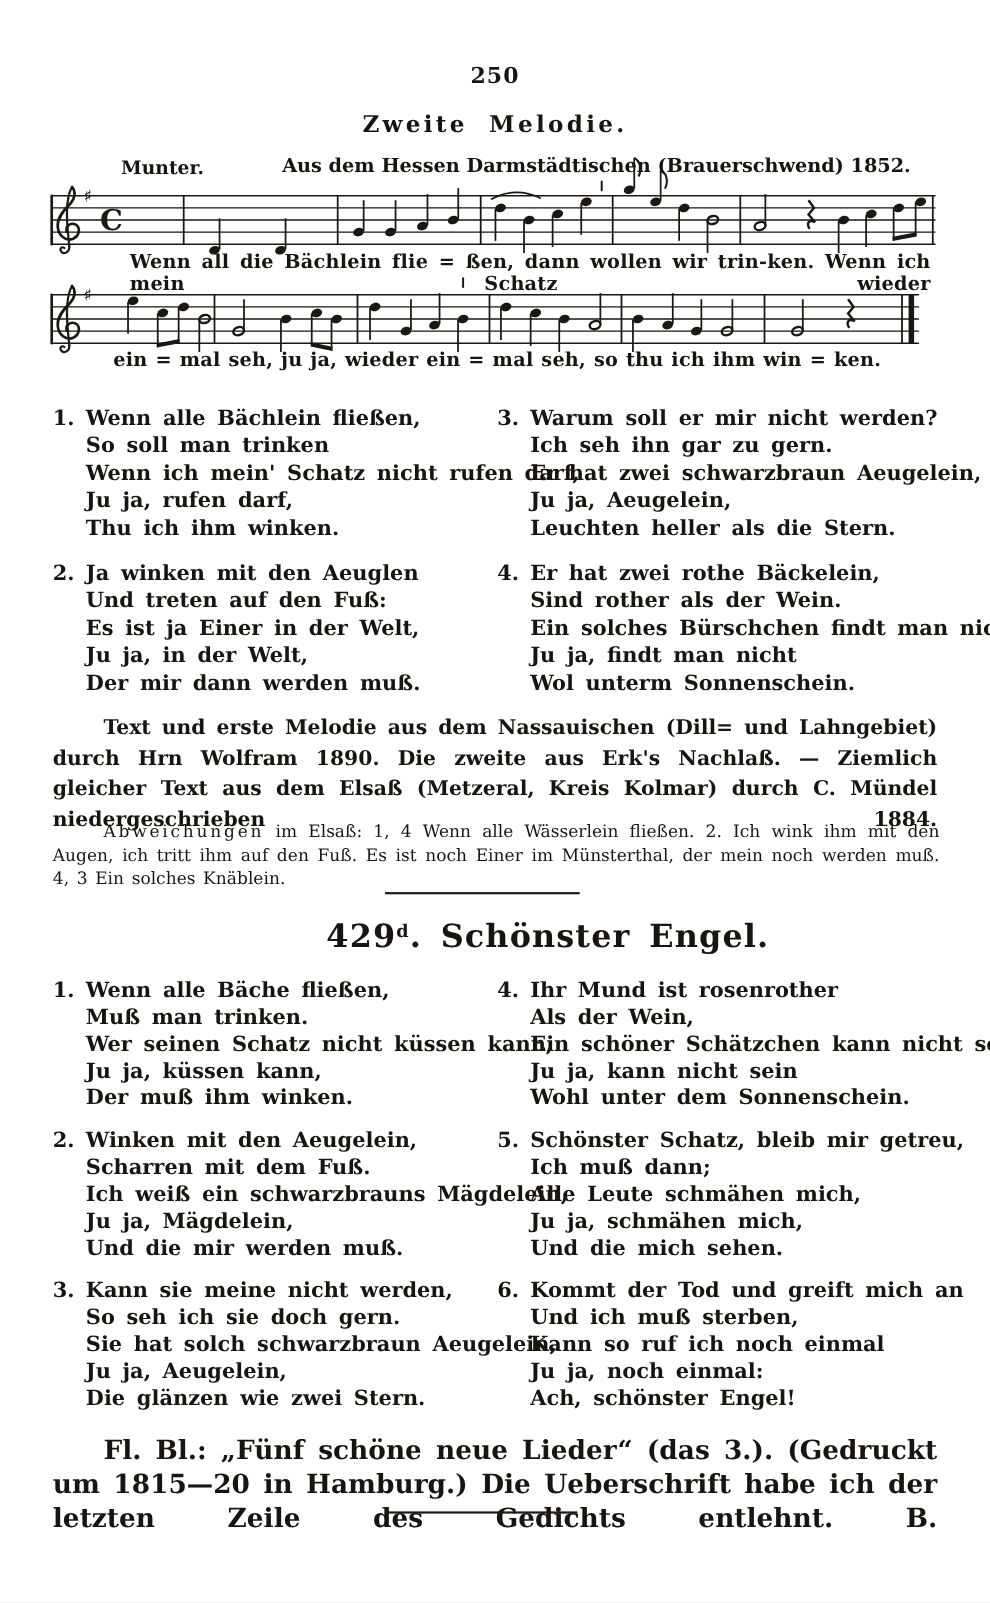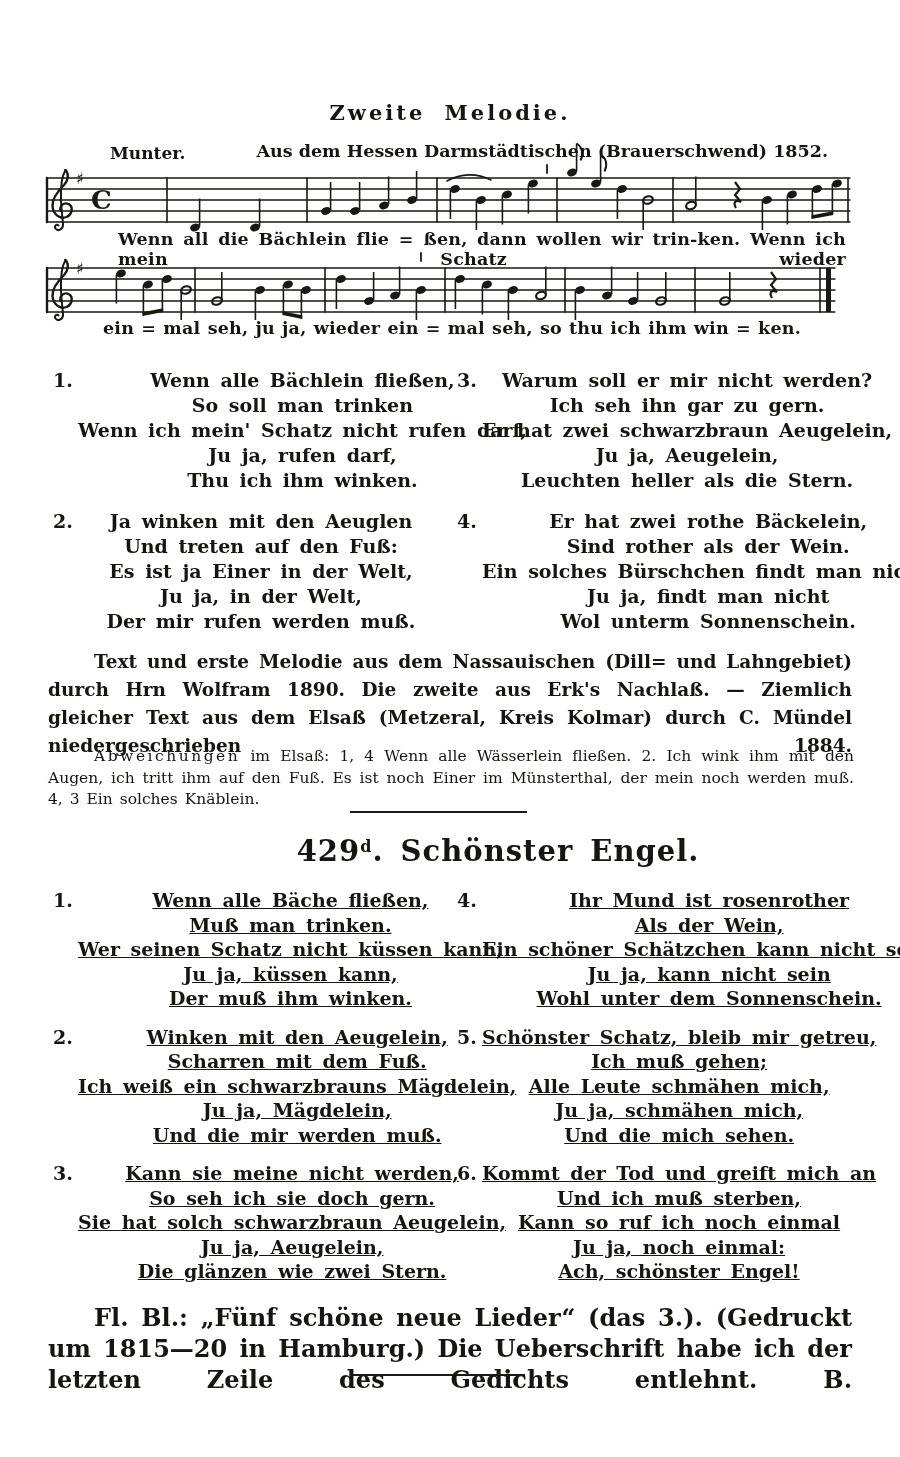--- a/index.html
+++ b/index.html
@@ -2,21 +2,21 @@
 <html><head>
 <meta charset="utf-8">
 <style>
   html,body{margin:0;padding:0;background:#e8e8e8;}
   .page{
     position:relative; width:900px; height:1457px; margin:0 auto;
     background:#ffffff; color:#181410;
     font-family:"DejaVu Serif", serif; font-weight:bold;
     overflow:hidden;
   }
-  .abs{position:absolute;text-align:center;}
+  .abs{position:absolute;}
   .centered{left:0; width:900px; text-align:center;}
   .pagenum{top:56px; font-size:20px; letter-spacing:1px;}
   .songtitle{top:100px; font-size:21px; letter-spacing:3px; word-spacing:9px;}
   .tempo{left:110px; top:143px; font-size:17px;}
   .attrib{right:72px; top:141px; font-size:17.5px;}
   .staff{overflow:visible;}
   .staff svg{overflow:visible; display:block;}
   .lyrics{
     font-size:17.5px; letter-spacing:.2px;
     text-align:justify; text-align-last:justify; white-space:normal;
@@ -24,21 +24,21 @@
   .lyr1{left:118px; top:229px; width:728px;}
   .lyr2{left:103px; top:318px; width:698px;}
   .versecol{display:flex; flex-direction:column;}
   .vgap1{gap:16px;}
   .vgap2{gap:14px;}
   .verse{display:flex; align-items:flex-start;}
   .vnum{width:30px; flex:0 0 30px; font-size:19px; line-height:25px;}
   .vlines{flex:1;}
   .vlines div{font-size:19px; line-height:25px; word-spacing:4px; white-space:nowrap;}
   .s2 .vnum{line-height:24.5px;}
-  .s2 .vlines div{line-height:24.5px;text-decoration:underline;}
+  .s2 .vlines div{line-height:24.5px;}
   .para{
     left:48px; width:804px; font-size:18.5px; line-height:28px;
     text-align:justify; text-align-last:justify; text-indent:46px; word-spacing:3px;
   }
   .para1{top:648px;}
   .variants{
     left:48px; width:806px; top:746px; font-size:15.5px; line-height:21.5px;
     text-align:justify; text-indent:46px; word-spacing:2px; font-weight:normal;
   }
   .variants .gesperrt{letter-spacing:2.5px;}
@@ -52,20 +52,21 @@
     text-align:justify; text-align-last:justify; text-indent:46px; word-spacing:3px;
   }
   svg .ink{stroke:#1b1712; fill:none; stroke-linecap:round;}
   svg text{font-weight:bold; fill:#1b1712;}
 </style>
 </head>
 <body>
 
 <div class="page">
 
+  <div class="abs centered pagenum">250</div>
   <div class="abs centered songtitle">Zweite Melodie.</div>
   <div class="abs tempo">Munter.</div>
   <div class="abs attrib">Aus dem Hessen Darmstädtischen (Brauerschwend) 1852.</div>
 
   <div class="abs staff" style="left:45px; top:168px;">
     <svg width="805" height="64" viewBox="0 0 805 64">
       <defs>
         <g id="clef">
           <path class="ink" stroke-width="2.4" d="M20.5,2 C24,6 23.5,12 19,17 C11,25 7,31 7.5,38 C8,46.5 15,51.5 21.5,49 C27.5,46.5 28.5,38.5 23.5,36 C19,34 14.5,37.5 15.5,42.5"></path>
           <path class="ink" stroke-width="2" d="M20.5,2 C17,8 15.5,20 16,32 C16.3,41 17.5,50 18,56"></path>
@@ -226,21 +227,21 @@
         <div>Thu ich ihm winken.</div>
       </div>
     </div>
     <div class="verse">
       <span class="vnum">2.</span>
       <div class="vlines">
         <div>Ja winken mit den Aeuglen</div>
         <div>Und treten auf den Fuß:</div>
         <div>Es ist ja Einer in der Welt,</div>
         <div>Ju ja, in der Welt,</div>
-        <div>Der mir rufen werden muß.</div>
+        <div>Der mir dann werden muß.</div>
       </div>
     </div>
   </div>
   <div class="abs versecol vgap1 s1" style="left:452px; top:368px; width:405px;">
     <div class="verse">
       <span class="vnum">3.</span>
       <div class="vlines">
         <div>Warum soll er mir nicht werden?</div>
         <div>Ich seh ihn gar zu gern.</div>
         <div>Er hat zwei schwarzbraun Aeugelein,</div>
@@ -308,21 +309,21 @@
         <div>Als der Wein,</div>
         <div>Ein schöner Schätzchen kann nicht sein,</div>
         <div>Ju ja, kann nicht sein</div>
         <div>Wohl unter dem Sonnenschein.</div>
       </div>
     </div>
     <div class="verse">
       <span class="vnum">5.</span>
       <div class="vlines">
         <div>Schönster Schatz, bleib mir getreu,</div>
-        <div>Ich muß gehen;</div>
+        <div>Ich muß dann;</div>
         <div>Alle Leute schmähen mich,</div>
         <div>Ju ja, schmähen mich,</div>
         <div>Und die mich sehen.</div>
       </div>
     </div>
     <div class="verse">
       <span class="vnum">6.</span>
       <div class="vlines">
         <div>Kommt der Tod und greift mich an</div>
         <div>Und ich muß sterben,</div>

